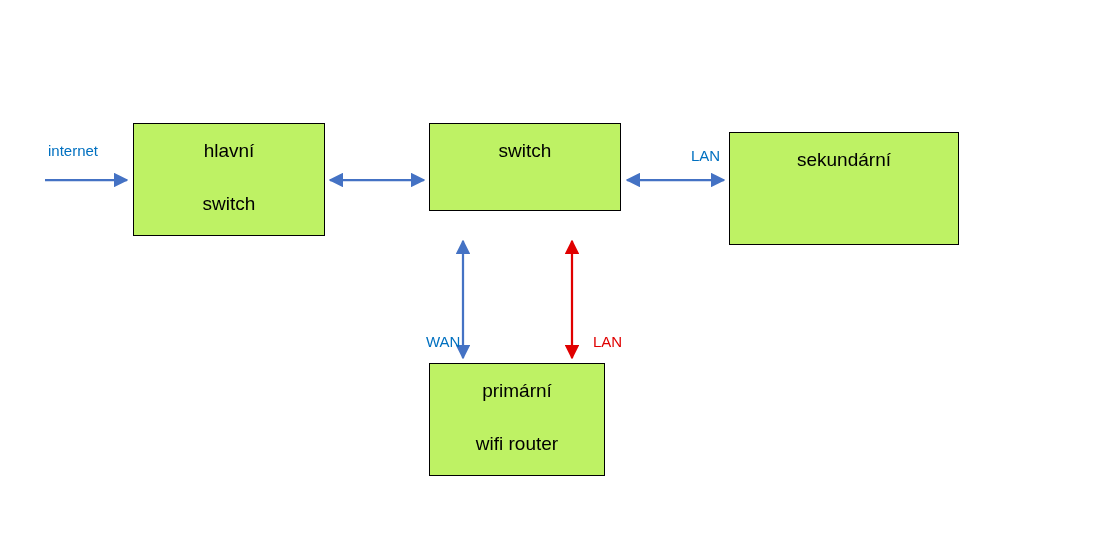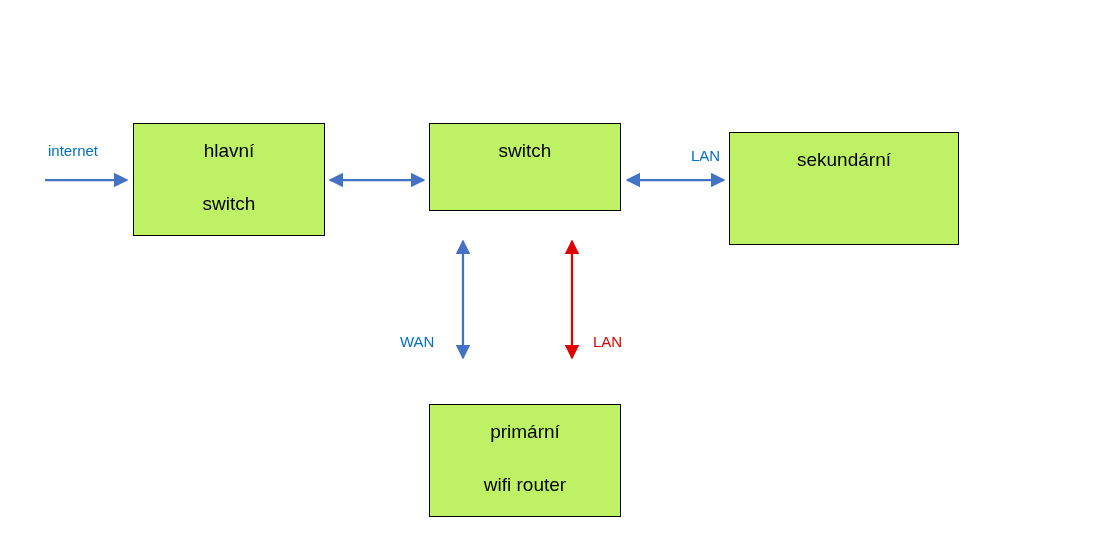--- a/index.html
+++ b/index.html
@@ -32,34 +32,34 @@
     padding-top: 13px;
     row-gap: 25px;
     color: var(--c-text);
     font-size: 19px;
     line-height: 28px;
     text-align: center;
   }
   .node-main      { left: 133px; top: 123px; width: 192px; height: 113px; }
   .node-switch    { left: 429px; top: 123px; width: 192px; height: 88px; }
   .node-secondary { left: 729px; top: 123px; width: 230px; height: 113px; margin-top: 9px; }
-  .node-primary   { left: 429px; top: 363px; width: 192px; height: 113px; margin-top: 41px; }
+  .node-primary   { left: 429px; top: 363px; width: 176px; height: 113px; }
 
   .edge-label {
     position: absolute;
     font-size: 15px;
     line-height: 18px;
     white-space: nowrap;
   }
   .edge-label.blue { color: var(--c-label_blue); }
   .edge-label.red  { color: var(--c-red); }
 
   .lbl-internet   { left: 48px;  top: 142px; }
   .lbl-lan-top    { left: 691px; top: 147px; }
-  .lbl-wan        { left: 400px; top: 333px; }
+  .lbl-wan        { left: 426px; top: 333px; }
   .lbl-lan-bottom { left: 593px; top: 333px; }
 
   svg.wires {
     position: absolute;
     left: 0; top: 0;
     width: 1106px; height: 541px;
     pointer-events: none;
   }
   .wire-blue { stroke: var(--c-arrow_blue); stroke-width: 2.25; fill: none; }
   .wire-red  { stroke: var(--c-red);        stroke-width: 2.25; fill: none; }

